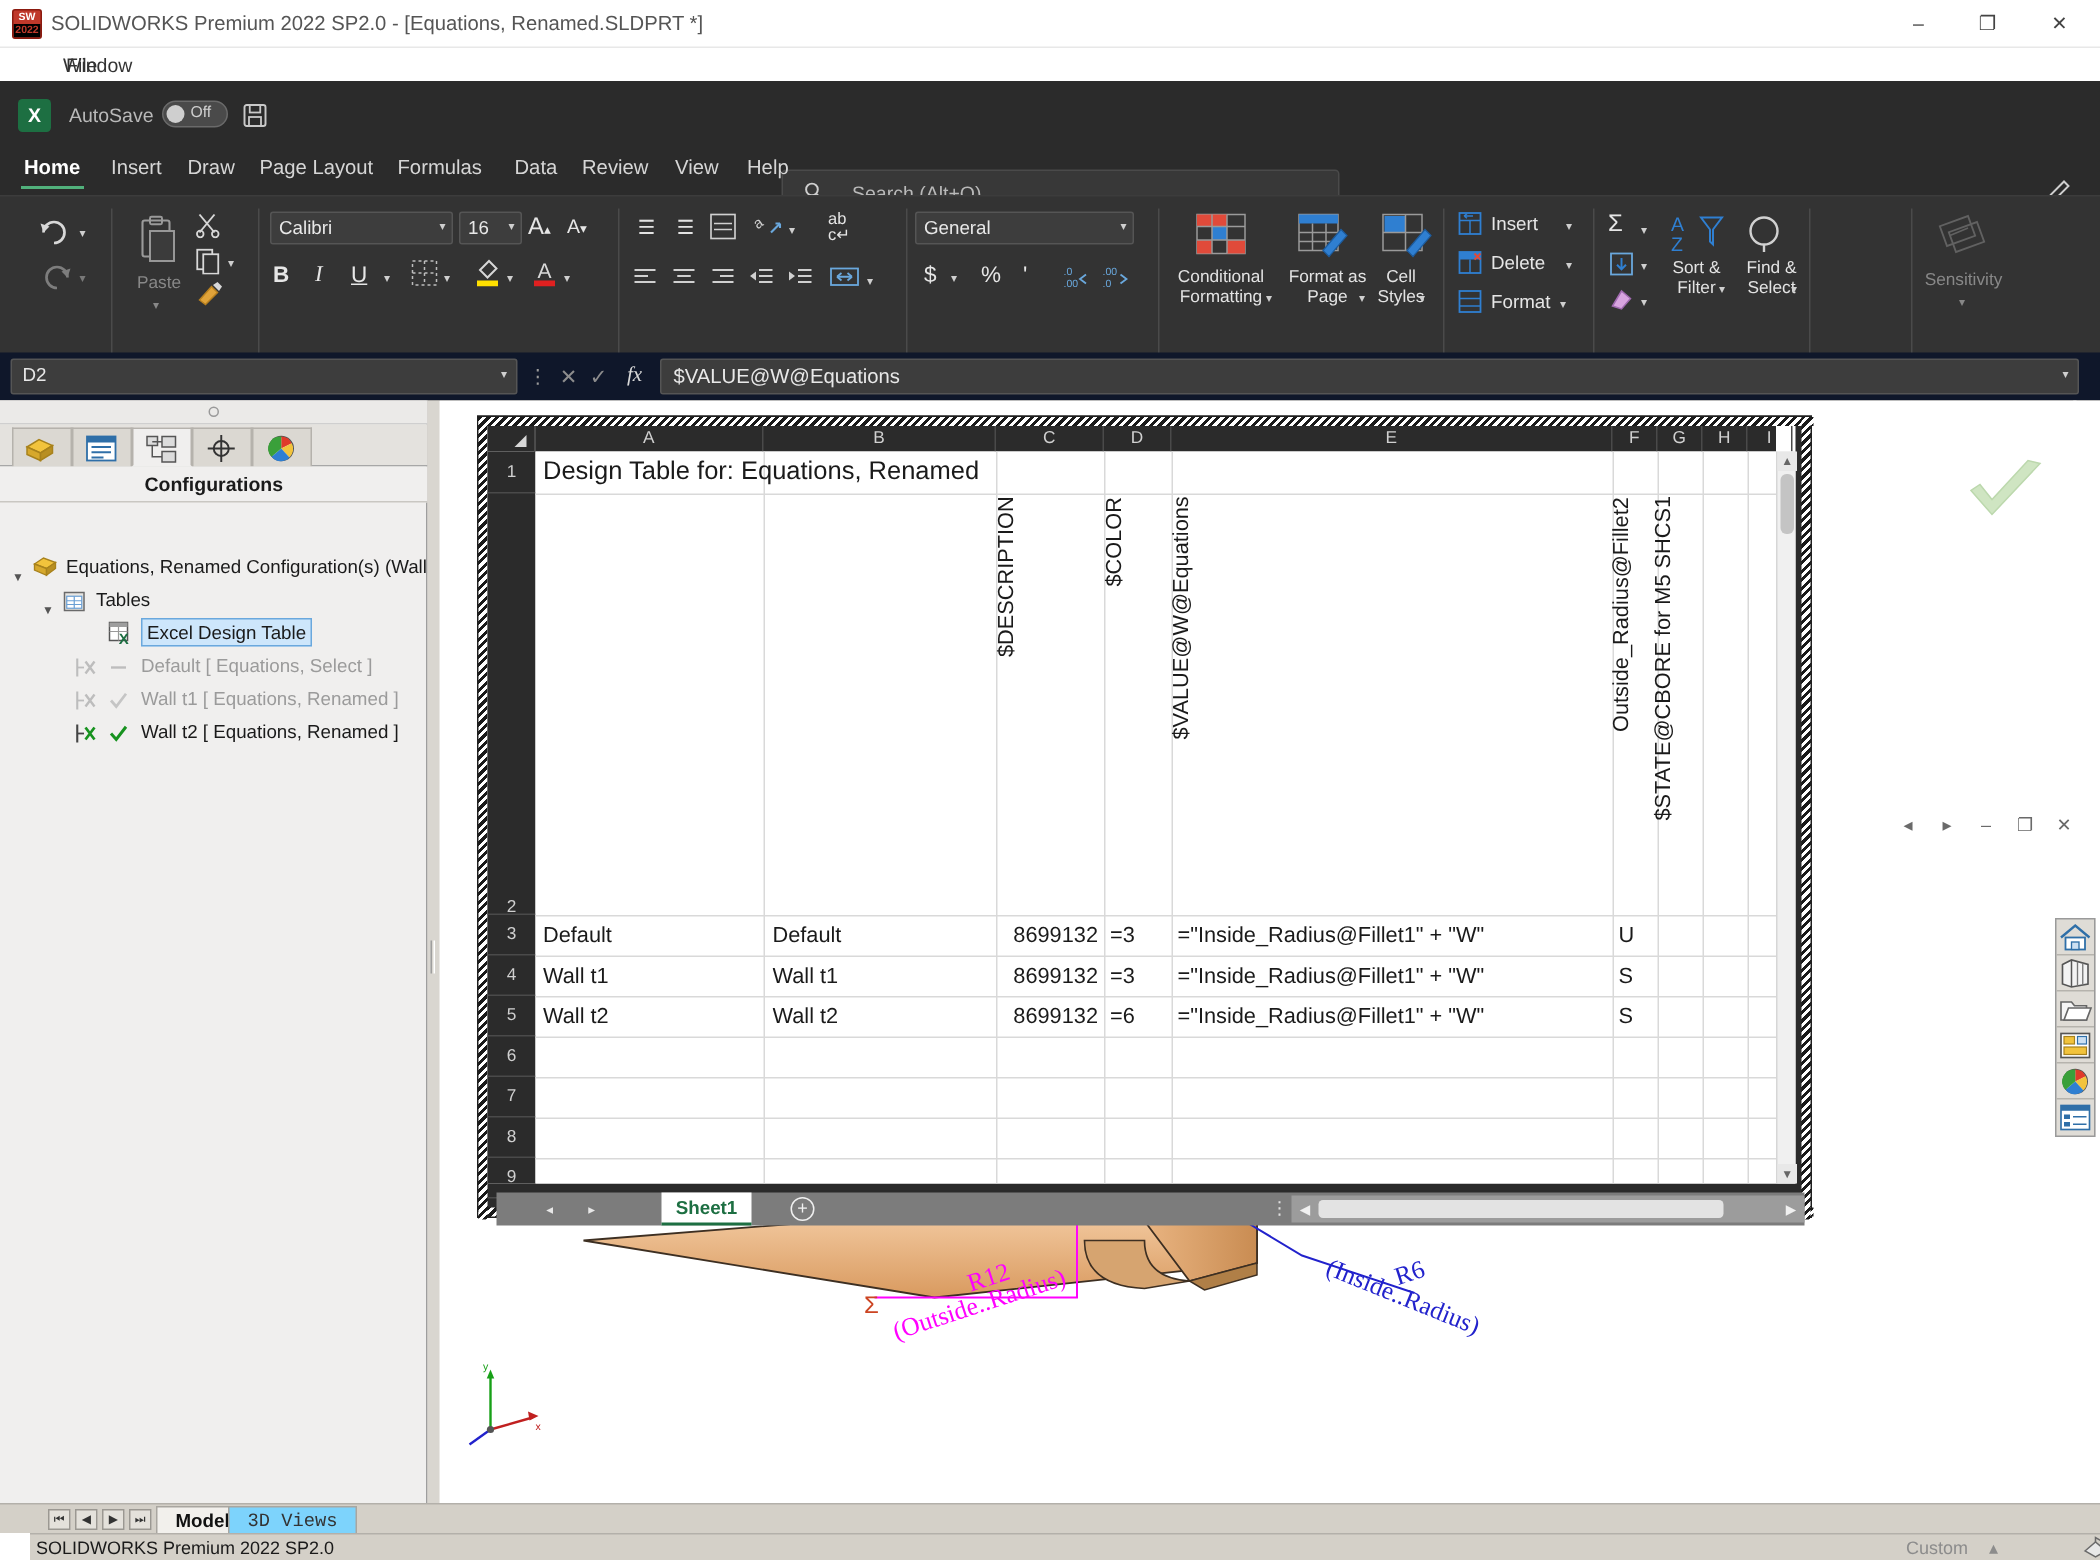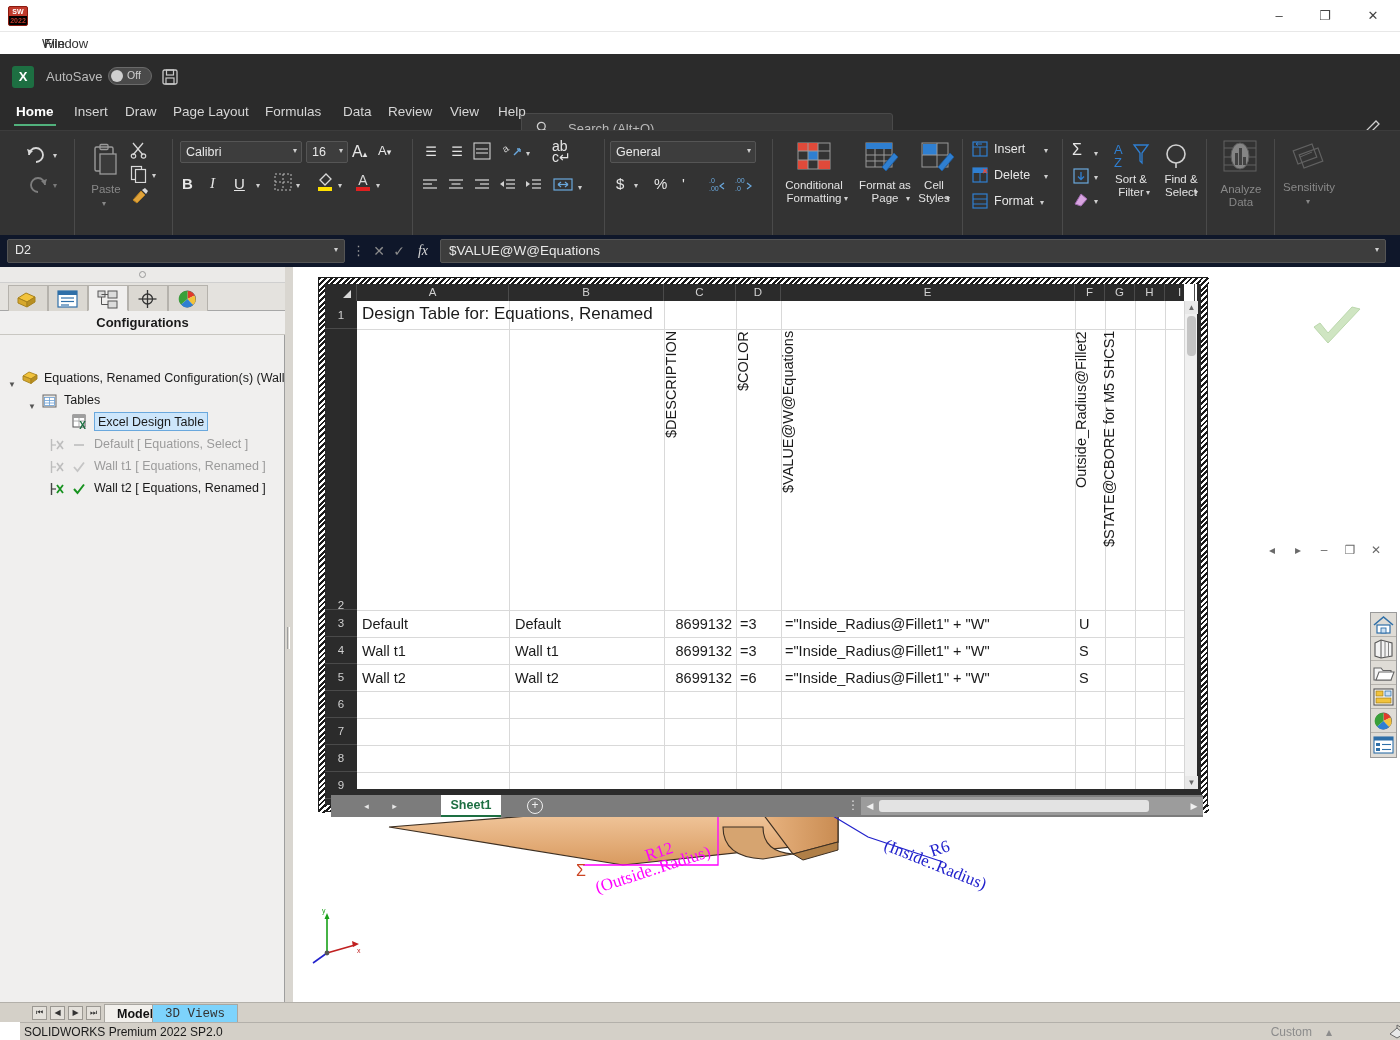--- a/index.html
+++ b/index.html
@@ -214,20 +214,21 @@
 </head>
 <body>
 
 <div id="root">
 
   <div class="sw-titlebar">
     <div class="sw-title-icon">
       <i>SW</i>
         <i style="background:#000;color:#c0392b;">2022</i>
     </div>
+    <div class="sw-title-text">SOLIDWORKS Premium 2022 SP2.0 - [Equations, Renamed.SLDPRT *]</div>
     <div class="win-btn min">–</div>
     <div class="win-btn max">❐</div>
     <div class="win-btn close">✕</div>
   </div>
 
   <div class="sw-menubar">
     <div class="mi" style="left:8px;margin-left:30px;">File</div>
     <div class="mi" style="left:36px;">Window</div>
   </div>
 
@@ -431,21 +432,21 @@
         </div>
         <div class="sqbtn" style="left:110px; top:44px;">
           <svg width="20" height="20" viewBox="0 0 20 20">
               <line x1="8" y1="5" x2="17" y2="5" stroke="#d0d0d0" stroke-width="1.3"></line>
               <line x1="8" y1="9" x2="17" y2="9" stroke="#d0d0d0" stroke-width="1.3"></line>
               <line x1="8" y1="13" x2="17" y2="13" stroke="#d0d0d0" stroke-width="1.3"></line>
               <path d="M2 6 L6 9 L2 12 Z" fill="#d0d0d0"></path>
             </svg>
         </div>
 
-        <div class="ctl" style="left:138px; top:10px; font-size:14px; line-height:11px;">ab<br>c↵</div>
+        <div class="ctl" style="left:138px; top:10px; font-size:11px; line-height:11px;">ab<br>c↵</div>
         <div class="sqbtn" style="left:138px; top:44px;">
           <svg width="22" height="20" viewBox="0 0 22 20">
               <rect x="2" y="4" width="18" height="11" fill="none" stroke="#6aa8dd" stroke-width="1.2"></rect>
               <line x1="6" y1="9.5" x2="16" y2="9.5" stroke="#6aa8dd" stroke-width="1.2"></line>
               <path d="M6 9.5 L9 7 M6 9.5 L9 12 M16 9.5 L13 7 M16 9.5 L13 12" stroke="#6aa8dd" stroke-width="1.2" fill="none"></path>
             </svg>
         </div>
         <div class="car8" style="position:absolute; left:164px; top:52px;">▾</div>
         <div class="grp-label">Alignment</div>
         <div class="grp-dlg" style="right:4px;">↘</div>
@@ -595,36 +596,20 @@
               <circle cx="14" cy="13" r="9" fill="none" stroke="#d0d0d0" stroke-width="1.6"></circle>
               <line x1="14" y1="22" x2="14" y2="27" stroke="#d0d0d0" stroke-width="1.6"></line>
             </svg>
         </div>
         <div class="biglbl" style="position:absolute; left:94px; top:42px; width:46px;">Find &amp; Select</div>
         <div class="car8" style="position:absolute; left:130px; top:57px;">▾</div>
         <div class="grp-label">Editing</div>
       </div>
       <div class="grp-sep" style="left:1206px;"></div>
 
-      <div class="grp" style="left:1208px; width:66px;">
-        <div class="ctl" style="left:12px; top:8px; opacity:.45;">
-          <svg width="40" height="38" viewBox="0 0 40 38">
-            <rect x="4" y="2" width="32" height="30" fill="none" stroke="#9a9a9a" stroke-width="1"></rect>
-            <line x1="4" y1="9" x2="36" y2="9" stroke="#9a9a9a" stroke-width="1"></line>
-            <line x1="4" y1="18" x2="36" y2="18" stroke="#9a9a9a" stroke-width="1"></line>
-            <line x1="4" y1="26" x2="36" y2="26" stroke="#9a9a9a" stroke-width="1"></line>
-            <ellipse cx="20" cy="17" rx="9" ry="13" fill="#e9e9e9" stroke="#888" stroke-width="1"></ellipse>
-            <rect x="15" y="14" width="3" height="12" fill="#555"></rect>
-              <rect x="19" y="9" width="3" height="17" fill="#555"></rect>
-              <rect x="23" y="18" width="3" height="8" fill="#555"></rect>
-          </svg>
-        </div>
-        <div class="biglbl" style="position:absolute; left:4px; top:52px; width:58px; color:#888;">Analyze Data</div>
-        <div class="grp-label">Analysis</div>
-      </div>
       <div class="grp-sep" style="left:1274px;"></div>
 
       <div class="grp" style="left:1276px; width:66px;">
         <div class="ctl" style="left:14px; top:8px; opacity:.45;">
           <svg width="38" height="36" viewBox="0 0 38 36">
             <rect x="5" y="8" width="20" height="14" fill="none" stroke="#9a9a9a" stroke-width="1.2" transform="rotate(-20 15 15)"></rect>
             <rect x="11" y="12" width="20" height="14" fill="none" stroke="#9a9a9a" stroke-width="1.2" transform="rotate(-20 21 19)"></rect>
             <line x1="10" y1="18" x2="22" y2="13" stroke="#9a9a9a" stroke-width="1"></line>
           </svg>
         </div>

